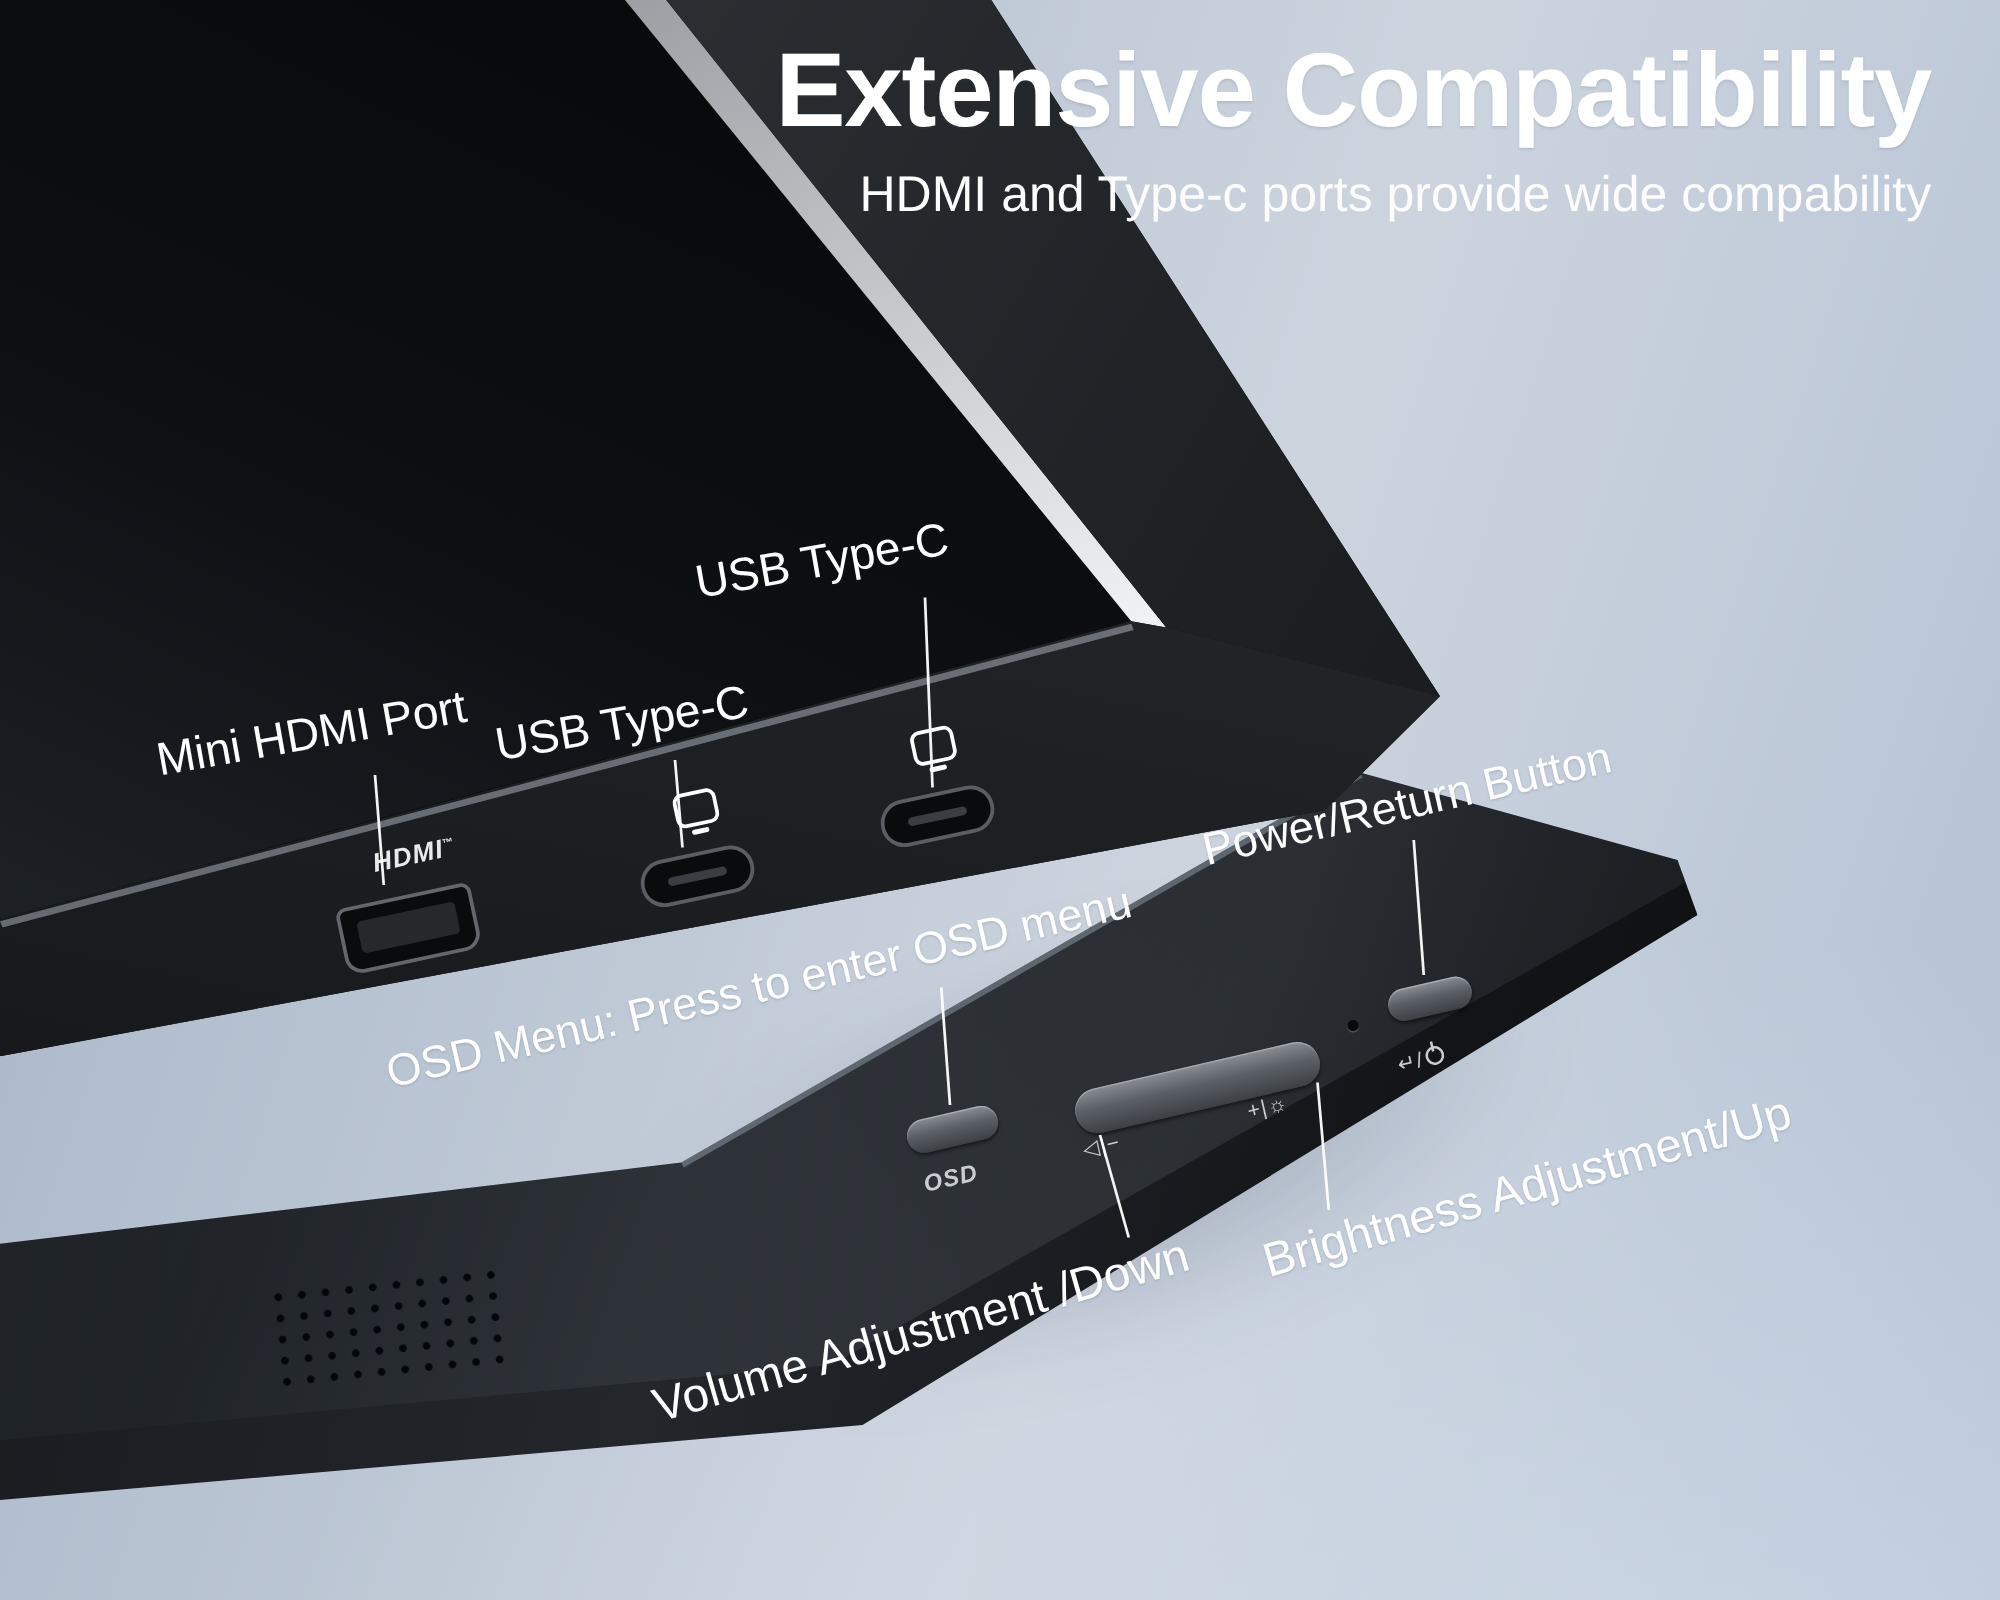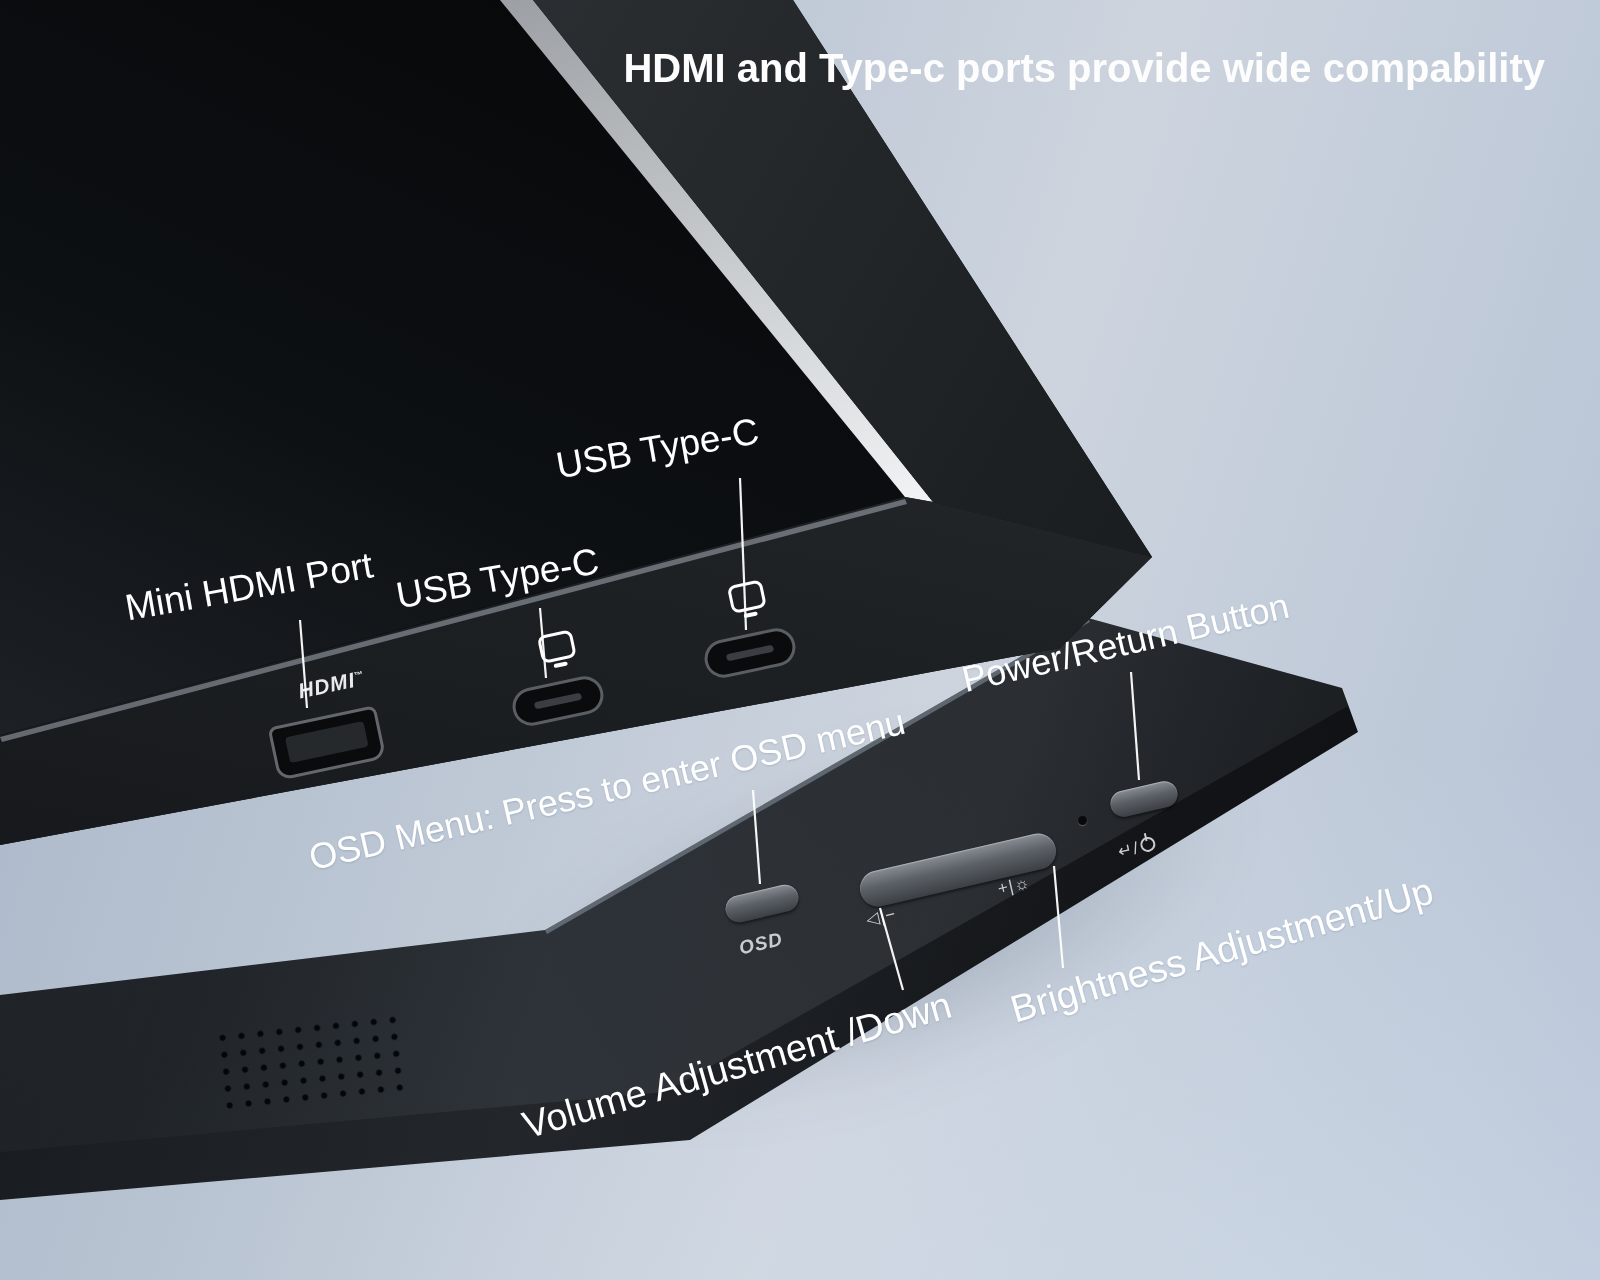--- a/index.html
+++ b/index.html
@@ -129,21 +129,21 @@
   #display-icon-1{left:536px;top:628px;}
   #display-icon-2{left:726px;top:578px;}
 
   
   #header-block{right:55px;top:28px;text-align:right;color:#ffffff;}
   #page-title{
     font-size:84px;font-weight:700;letter-spacing:-1px;line-height:1.05;
     text-shadow:0 1px 2px rgba(60,80,110,.15);
   }
   #page-subtitle{
-    font-size:40px;font-weight:700;margin-top:18px;letter-spacing:0;
+    font-size:40px;font-weight:400;margin-top:18px;letter-spacing:0;
     color:#fdfdfe;
   }
 
   
   .callout{
     position:absolute;color:#ffffff;font-size:37px;font-weight:400;white-space:nowrap;
     transform-origin:left top;text-shadow:0 1px 2px rgba(40,60,90,.18);
   }
   #label-mini-hdmi{left:122px;top:588px;transform:rotate(-10deg);}
   #label-usbc-1{left:393px;top:576px;transform:rotate(-10deg);}
@@ -208,20 +208,21 @@
     <svg width="44" height="44" viewBox="0 0 44 44">
       <rect x="6" y="6" width="32" height="25" rx="6" fill="none" stroke="#ffffff" stroke-width="3"></rect>
       <rect x="15" y="35" width="14" height="4" rx="2" fill="#ffffff"></rect>
     </svg>
   </div>
   <div id="usbc-port-2" class="abs usbc-port">
     <div class="port-inner"></div>
   </div>
 
   <div id="header-block" class="abs">
+    <div id="page-title">Extensive Compatibility</div>
     <div id="page-subtitle">HDMI and Type-c ports provide wide compability</div>
   </div>
 
   <svg id="leader-lines">
     <line x1="300" y1="620" x2="307" y2="708"></line>
     <line x1="540" y1="608" x2="546" y2="678"></line>
     <line x1="740" y1="478" x2="746" y2="630"></line>
     <line x1="1131" y1="672" x2="1139" y2="780"></line>
     <line x1="753" y1="790" x2="760" y2="884"></line>
     <line x1="880" y1="908" x2="903" y2="990"></line>

